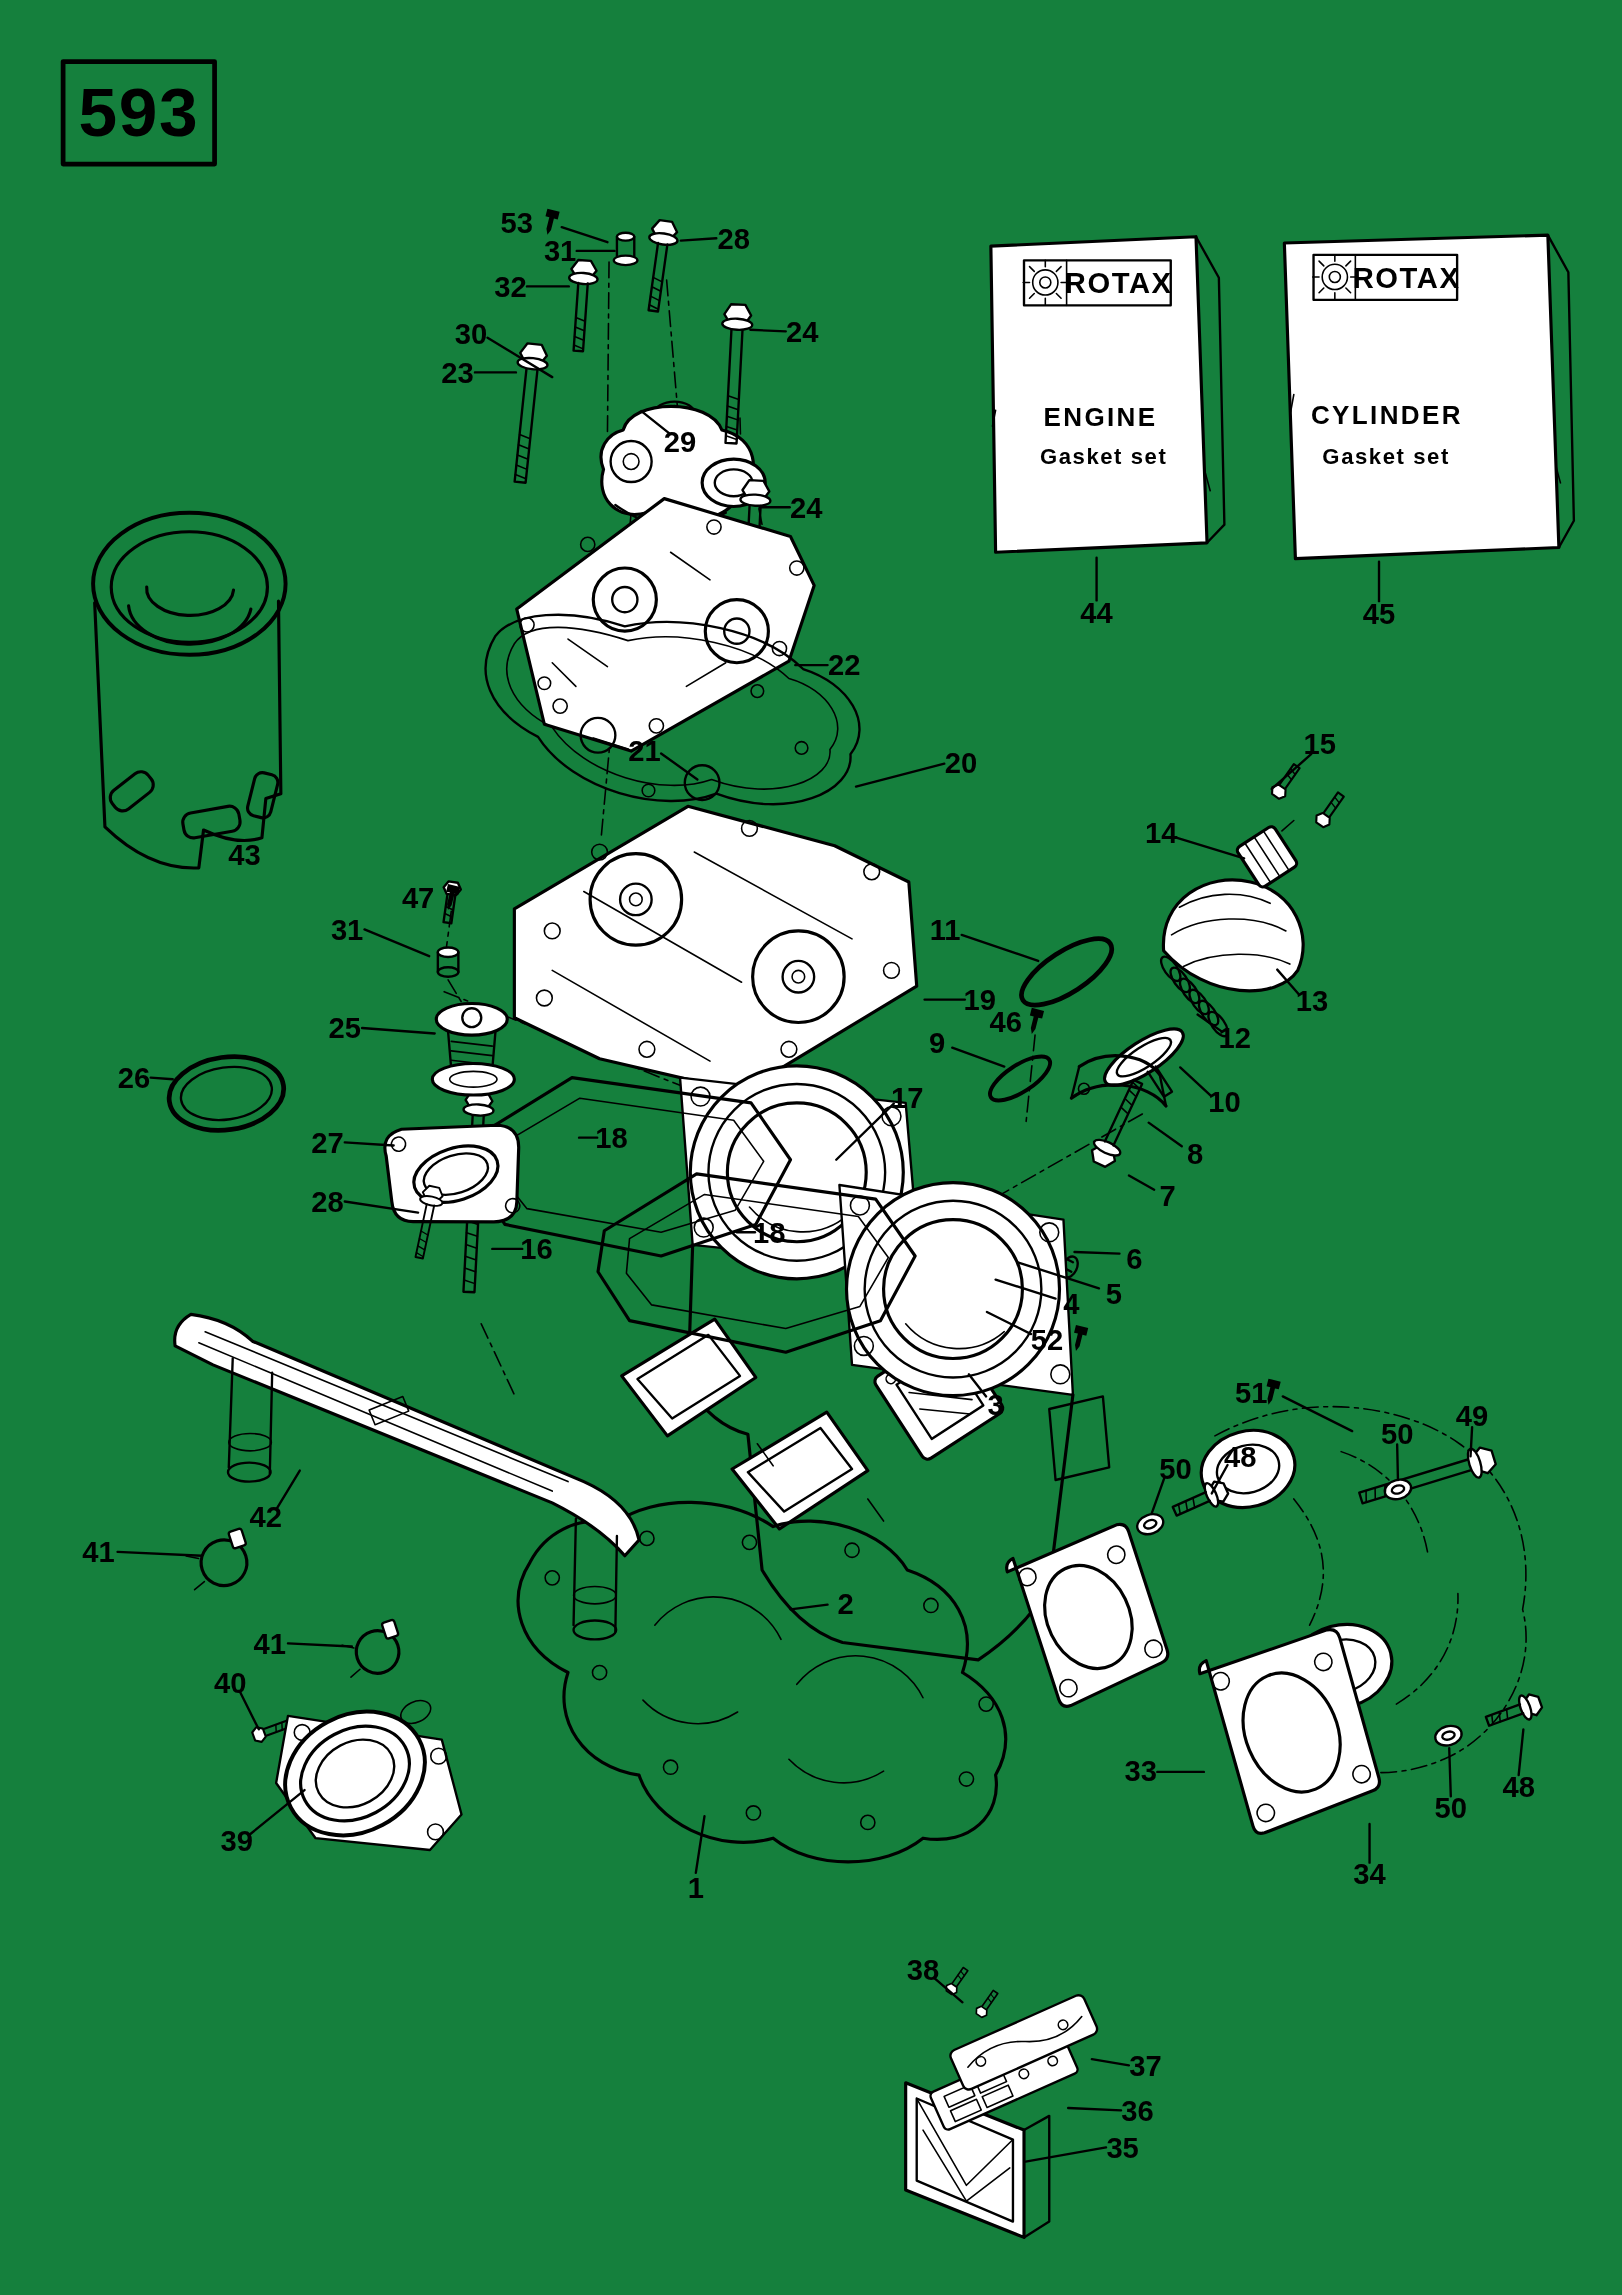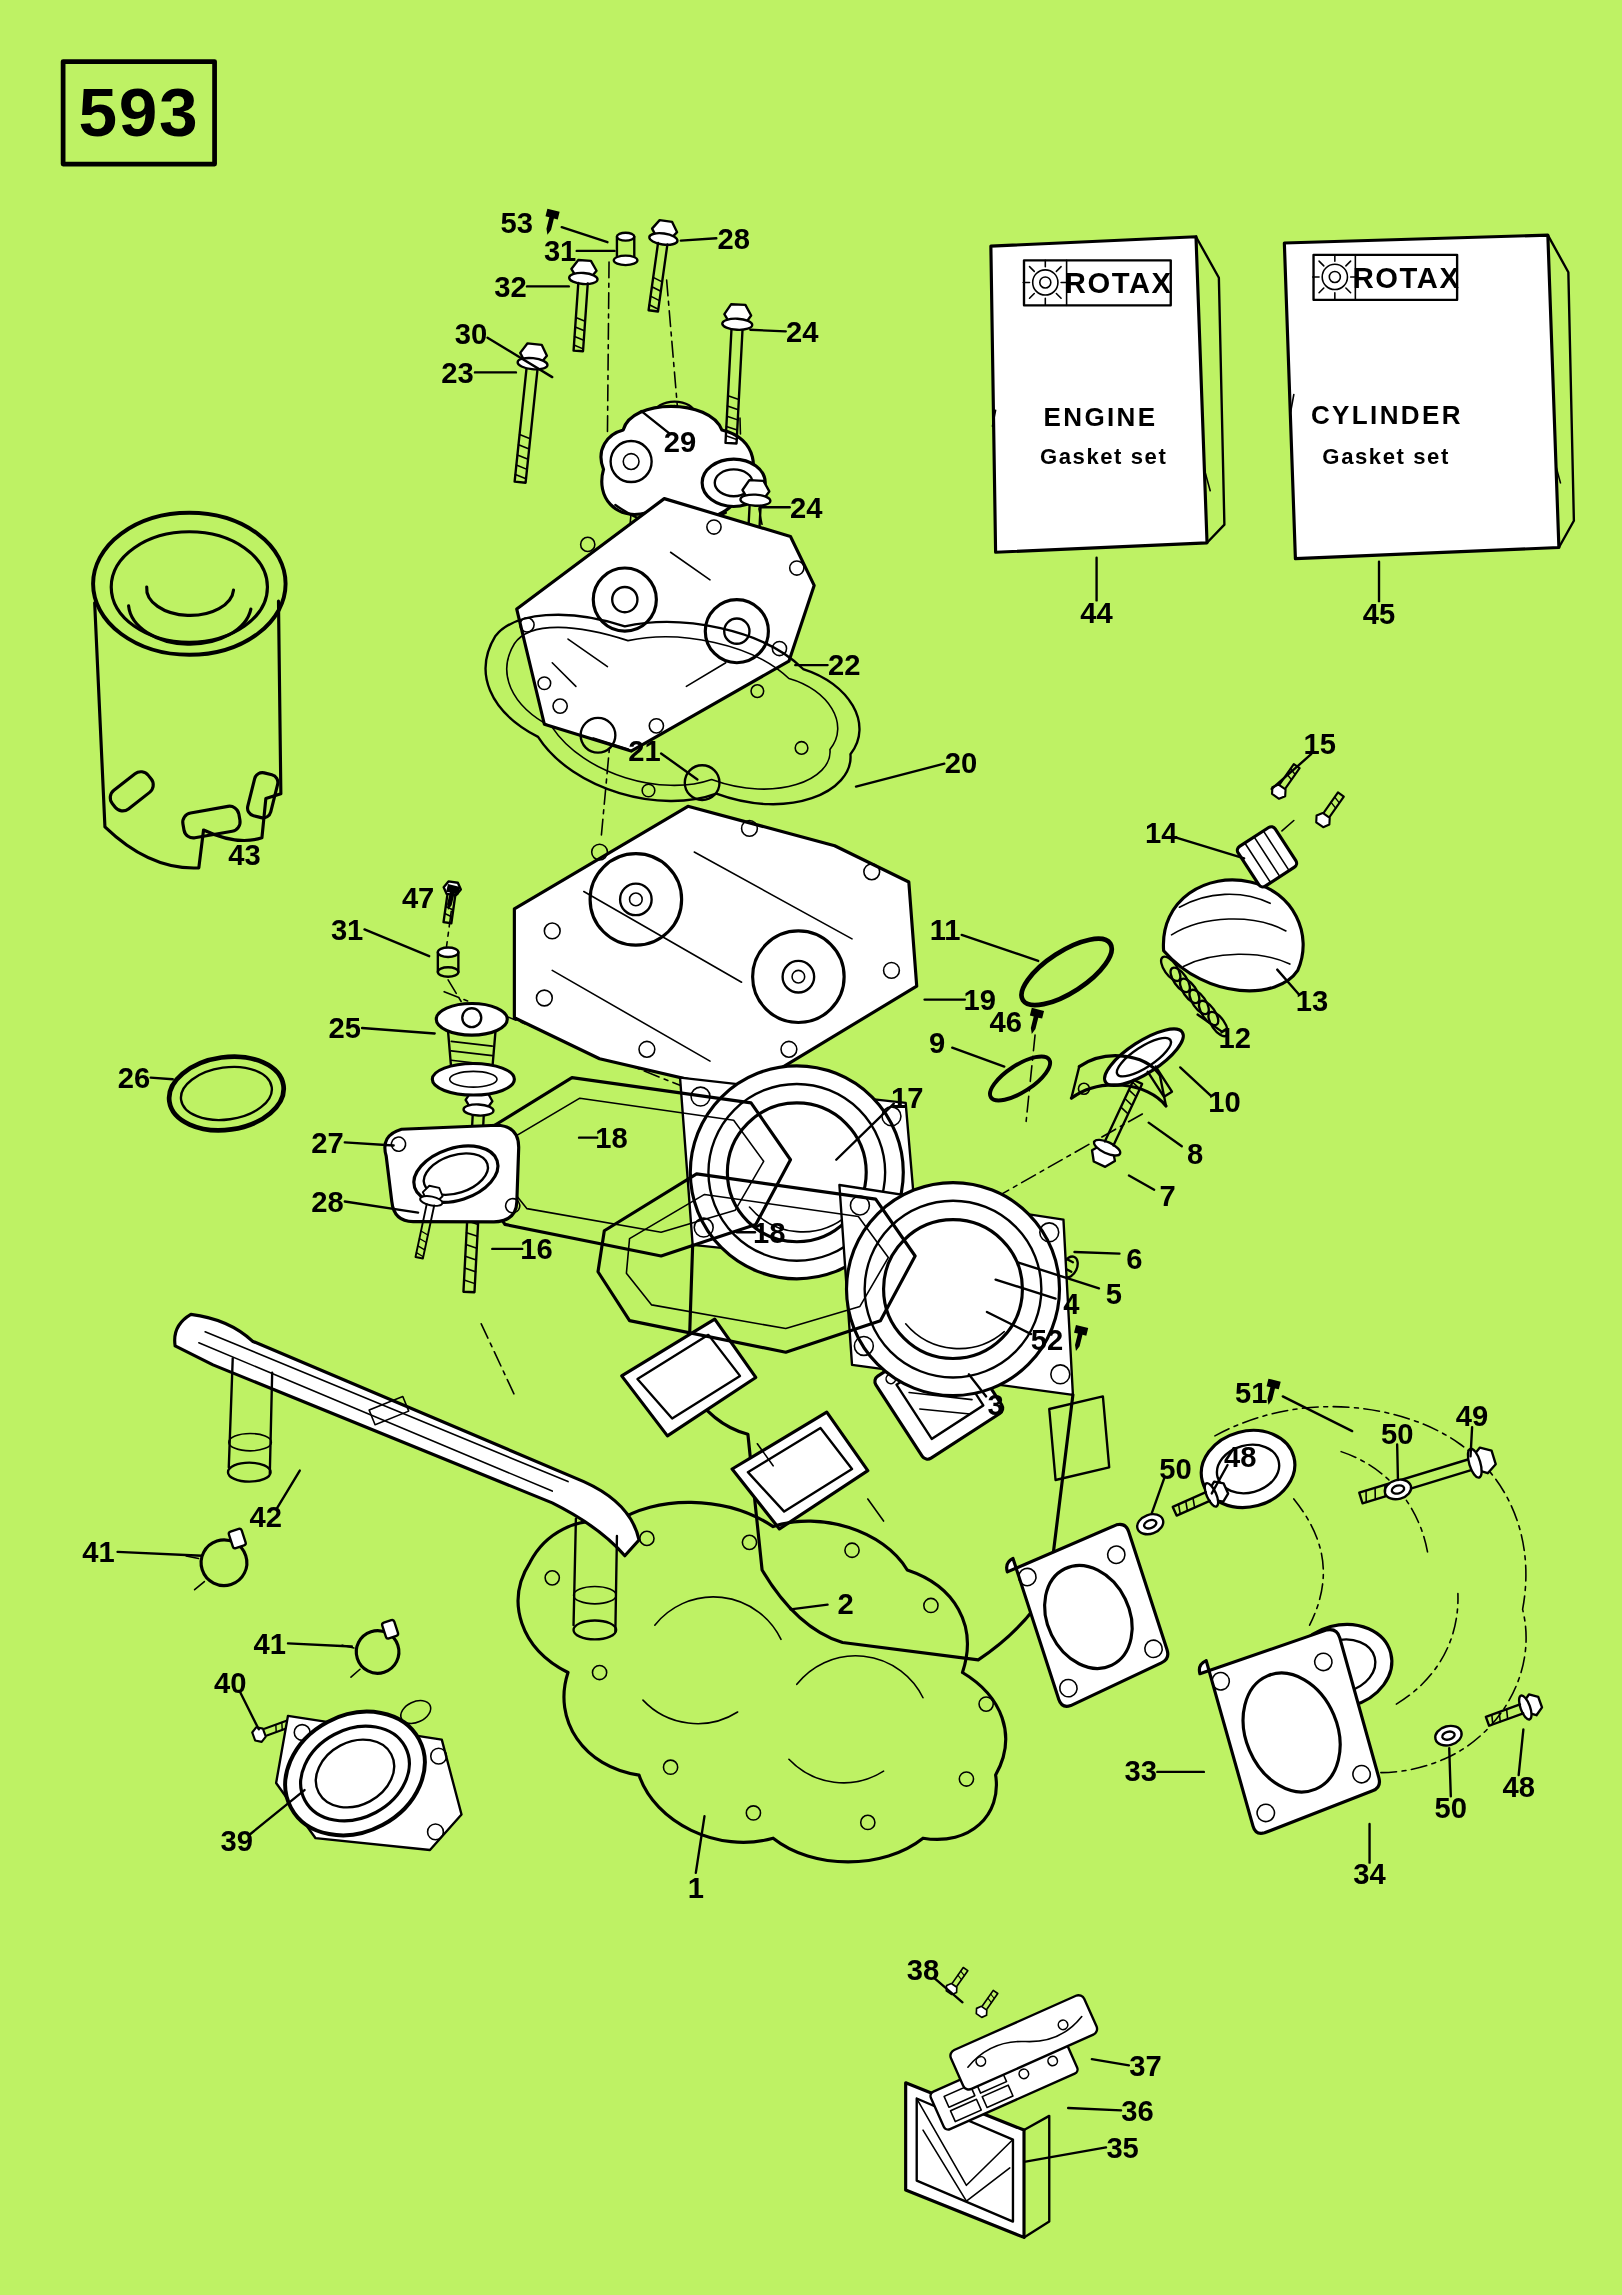--- a/index.html
+++ b/index.html
@@ -1,16 +1,16 @@
 <!DOCTYPE html>
 <html style="font-size:12.6px"><head>
 <meta charset="utf-8">
 <style>
   html,body{margin:0;padding:0;background:#fff;}
-  .page{position:relative;width:1622px;height:2295px;background:#bef264;overflow:hidden;
+  .page{position:relative;width:1622px;height:2295px;background:#15803d;overflow:hidden;
         font-family:"Liberation Sans",sans-serif;}
   svg{display:block}
   svg .ln{stroke:#000;fill:none;stroke-width:3;stroke-linecap:round;stroke-linejoin:round;}
   svg .s2{stroke-width:2}
   svg .s4{stroke-width:4}
   svg .s5{stroke-width:5}
   svg .s6{stroke-width:6}
   svg .wh{fill:#fff}
   svg .blk{fill:#000;stroke:none}
   svg .dd{stroke-dasharray:20 7 5 7}

